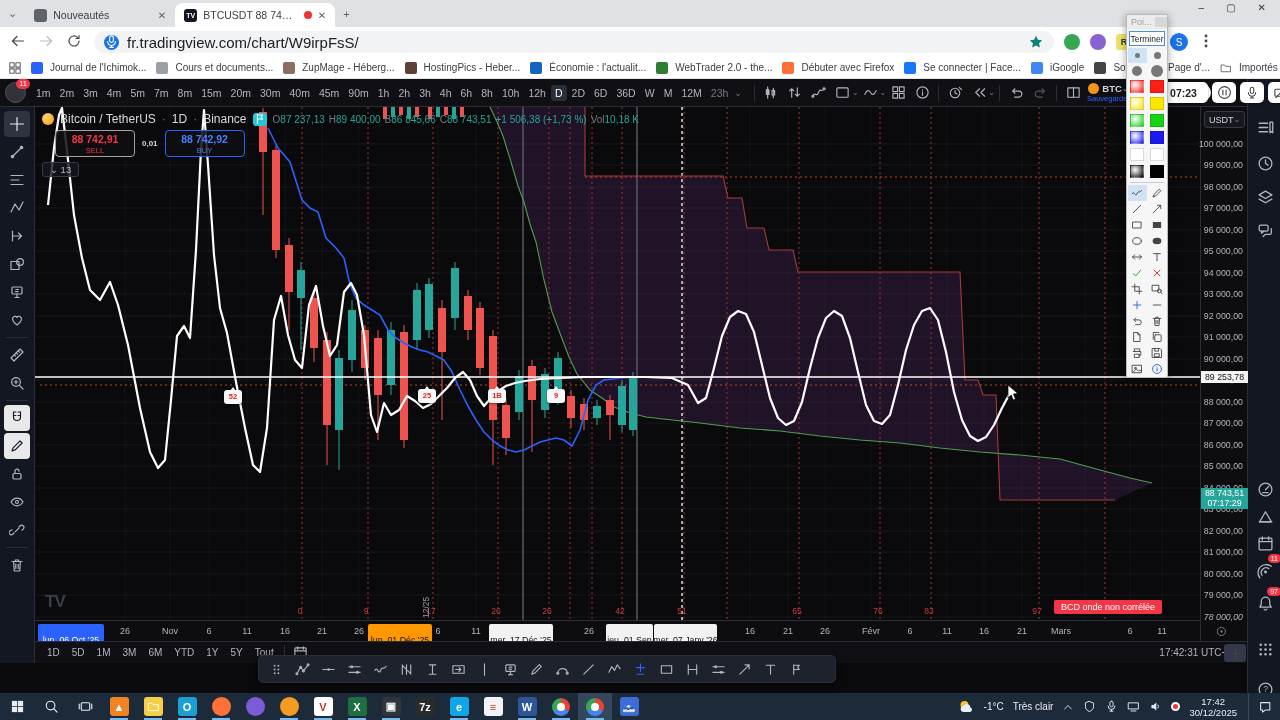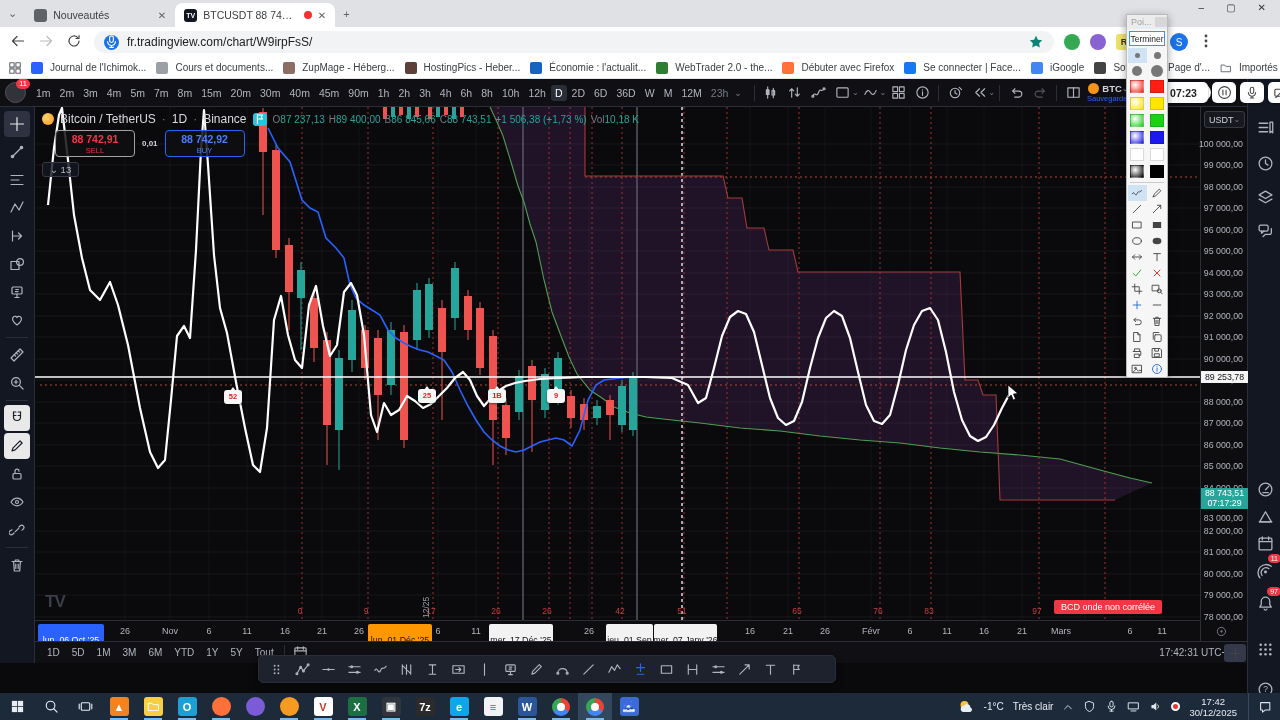--- a/index.html
+++ b/index.html
@@ -16,21 +16,21 @@
   .tab .tx { color:#5f6368; font-size:10px; flex:none; }
   .rec-dot { width:8px; height:8px; border-radius:50%; background:#e33; flex:none; }
   #tab-chevron,#newtab-btn { color:#5f6368; font-size:11px; padding:0 8px; align-self:center; }
   #win-controls { position:absolute; right:0; top:0; height:16px; display:flex; gap:22px; padding:2px 14px; color:#333; font-size:10px; }
 
   #urlbar { position:absolute; left:0; top:27px; width:1280px; height:30px; background:#fff; display:flex; align-items:center; gap:10px; padding:0 10px; }
   .nav-ic { width:18px; height:18px; color:#444; }
   .nav-ic.dim { color:#b9bcc0; }
   #omnibox { flex:1; max-width:960px; height:22px; background:#f1f3f4; border-radius:11px; display:flex; align-items:center; gap:8px; padding:0 10px; }
   #mic-badge { width:15px; height:15px; border-radius:50%; background:#1a73e8; color:#fff; display:flex; align-items:center; justify-content:center; }
-  #url-text { font-size:12px; color:#202124; flex:1; }
+  #url-text { font-size:15px; color:#202124; flex:1; }
   #star-ic { color:#0b8376; width:16px; height:16px; }
   .ext-dot { width:16px; height:16px; border-radius:50%; display:flex; align-items:center; justify-content:center; font-size:9px; font-weight:bold; color:#fff; }
   #profile-chip { width:18px; height:18px; border-radius:50%; background:#1a73e8; color:#fff; font-size:10px; display:flex; align-items:center; justify-content:center; }
 
   #bookmarksbar { position:absolute; left:0; top:57px; width:1280px; height:22px; background:#fff; border-bottom:1px solid #e4e6e8; display:flex; align-items:center; gap:4px; padding:0 8px; }
   .bm { display:flex; gap:7px; font-size:10px; color:#3c4043; padding:2px 5px; white-space:nowrap; }
   .bm .bico { width:12px; height:12px; border-radius:2px; flex:none; }
 
   
   #tvtop { position:absolute; left:0; top:79px; width:1280px; height:28px; background:#101014; border-bottom:1px solid #2a2e39; display:flex; align-items:center; color:#b2b5be; }
@@ -769,26 +769,26 @@
         <div class="ptick" style="top: 187px;">93 000,00</div>
         <div class="ptick" style="top: 209px;">92 000,00</div>
         <div class="ptick" style="top: 230px;">91 000,00</div>
         <div class="ptick" style="top: 252px;">90 000,00</div>
         <div class="ptick" style="top: 273px;">89 000,00</div>
         <div class="ptick" style="top: 295px;">88 000,00</div>
         <div class="ptick" style="top: 316px;">87 000,00</div>
         <div class="ptick" style="top: 338px;">86 000,00</div>
         <div class="ptick" style="top: 359px;">85 000,00</div>
         <div class="ptick" style="top: 381px;">84 000,00</div>
-        <div class="ptick" style="top: 411px;">83 000,00</div>
+        <div class="ptick" style="top: 402px;">83 000,00</div>
         <div class="ptick" style="top: 424px;">82 000,00</div>
         <div class="ptick" style="top: 445px;">81 000,00</div>
         <div class="ptick" style="top: 467px;">80 000,00</div>
         <div class="ptick" style="top: 488px;">79 000,00</div>
-        <div class="ptick" style="top: 510px;">78 000,00</div>
+        <div class="ptick" style="top: 510px; font-style: italic;">78 000,00</div>
       </div>
     <div id="xhair-price" style="top: 264px;">89 253,78</div>
     <div id="last-price" style="top:381px">
       <div>88 743,51</div>
         <div>07:17:29</div>
     </div>
     <span id="axis-gear" class="nav-ic" style="width:13px;height:13px">
         <svg class="" width="13" height="13" viewBox="0 0 16 16" fill="none" stroke="currentColor" stroke-width="1.2" stroke-linecap="round" stroke-linejoin="round">
           <circle cx="8" cy="8" r="5"></circle>
           <circle cx="8" cy="8" r="1.4" fill="currentColor" stroke="none"></circle>

